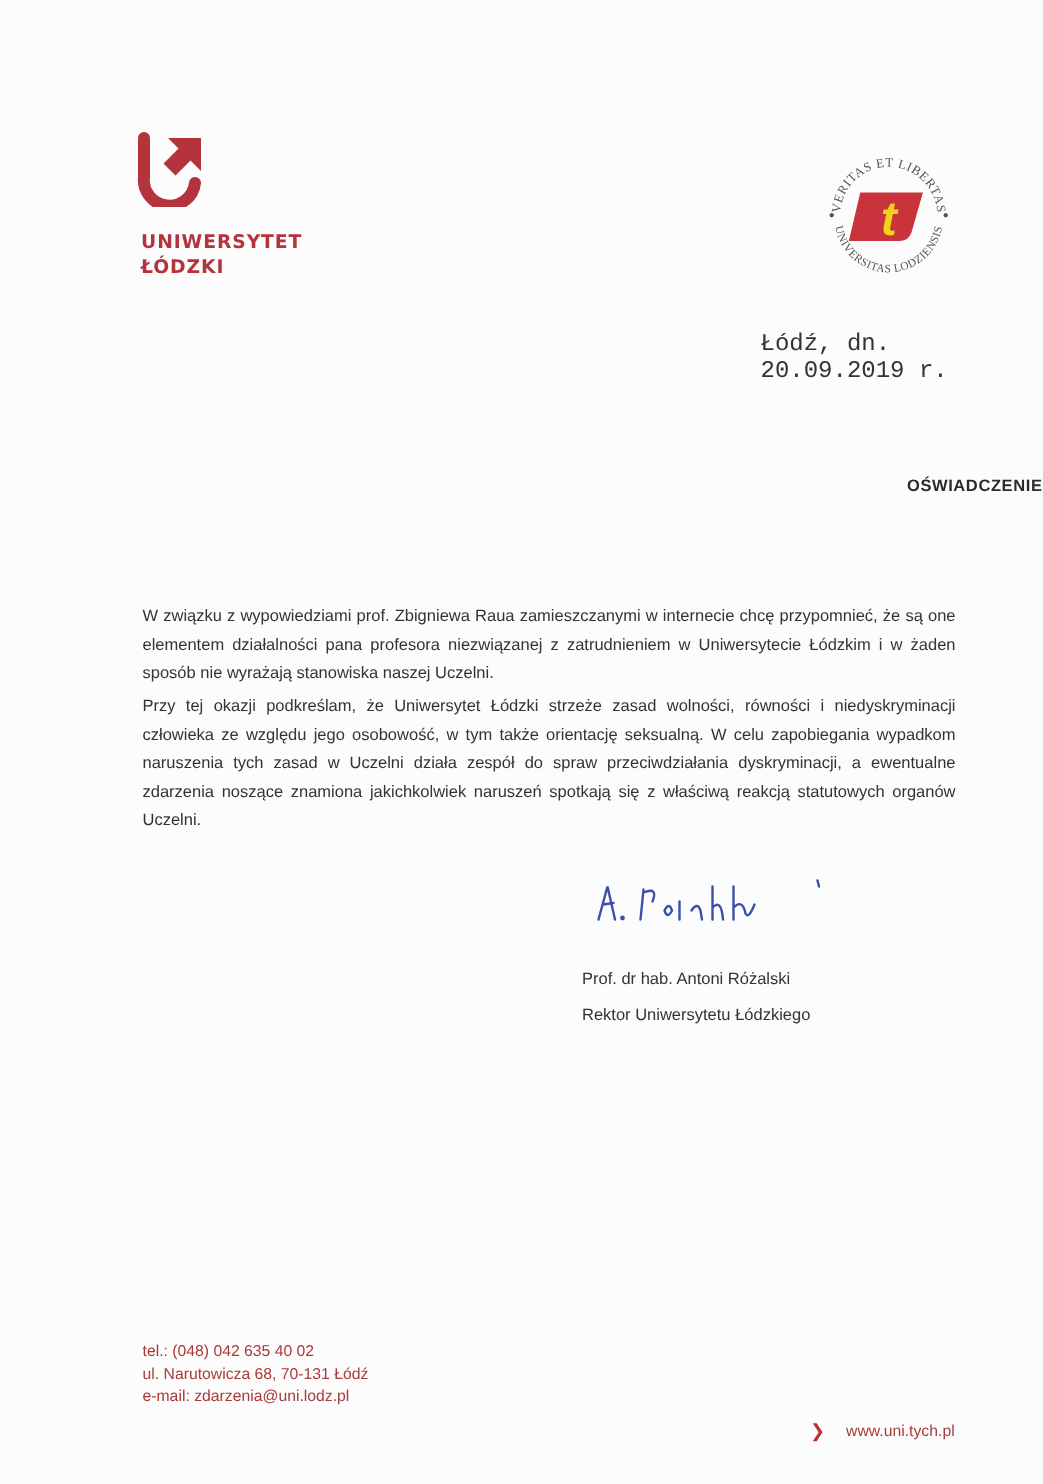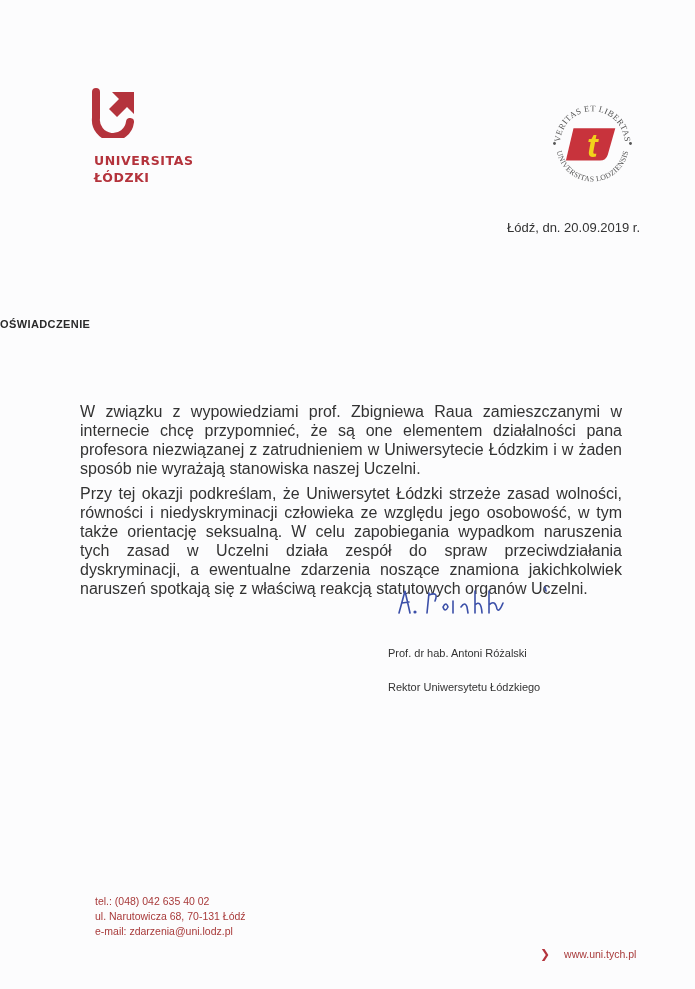--- a/index.html
+++ b/index.html
@@ -4,42 +4,42 @@
 <style>
   html, body { margin:0; padding:0; }
   body {
     width:695px; height:989px; background:#fcfcfd; position:relative; overflow:hidden;
     font-family:"Liberation Sans", "DejaVu Sans", sans-serif; color:#2b2b2b;
   }
   .abs { position:absolute; }
   #logo-mark { left:90px; top:88px; width:48px; height:50px; }
   #logo-text { left:94px; top:152px; font-family:"DejaVu Sans", sans-serif; font-weight:bold; color:#b4333c; font-size:12.5px; line-height:17px; letter-spacing:0.6px; }
   #seal { left:545px; top:96px; width:95px; height:95px; }
-  #date { left:507px; top:220px; font-size:13px; color:#333; }
-  #title { left:0; width:695px; top:318px; text-align:left; font-weight:bold; font-size:11px; letter-spacing:0.4px; color:#2a2a2a; }
-  .para { left:80px; width:542px; font-size:16px; line-height:19px; text-align:justify; color:#333; }
+  #date { left:507px; top:220px; font-size:16px; color:#333;font-family:Liberation Mono, monospace; }
+  #title { left:0; width:695px; top:318px; text-align:right; font-weight:bold; font-size:11px; letter-spacing:0.4px; color:#2a2a2a; }
+  .para { left:95px; width:542px; font-size:11px; line-height:19px; text-align:justify; color:#333; }
   #p1 { top:402px; }
-  #p2 { top:462px;margin-top:22px; }
+  #p2 { top:462px; }
   #signature { left:395px; top:585px; width:160px; height:32px; }
   #signer-name { left:388px; top:647px; font-size:11px; color:#333;text-align:center; }
-  #signer-role { left:388px; top:671px; font-size:11px; color:#333;margin-top:10px; }
+  #signer-role { left:388px; top:671px; font-size:11px; color:#333; }
   #contact { left:95px; top:894px; font-size:10.5px; line-height:15px; color:#a83a3a; }
   #website { left:540px; top:947px; font-size:10.5px; color:#a83a3a; display:flex; align-items:center; gap:14px; }
   #website .arrow { color:#b4333c; font-weight:bold; font-size:12px; }
 </style>
 </head>
 <body>
 
 <svg id="logo-mark" class="abs" viewBox="0 0 48 50">
   <path d="M6 4 V30 A17 17 0 0 0 40 34" fill="none" stroke="#b4333c" stroke-width="8" stroke-linecap="round"></path>
   <polygon points="22,4 44,4 44,26 37,19 27,29 19,21 29,11" fill="#b4333c"></polygon>
 </svg>
 
 <div id="logo-text" class="abs">
-  <div>UNIVERSITAS</div>
+  <div>UNIWERSYTET</div>
   <div>ŁÓDZKI</div>
 </div>
 
 <svg id="seal" class="abs" viewBox="0 0 100 100">
   <defs>
     <path id="arcTop" d="M16 50 A34 34 0 0 1 84 50"></path>
     <path id="arcBot" d="M12 52 A38 38 0 0 0 88 52"></path>
   </defs>
   <text font-family="Liberation Serif, serif" font-size="9" fill="#555" letter-spacing="0.5">
     <textPath href="#arcTop" startOffset="50%" text-anchor="middle">VERITAS ET LIBERTAS</textPath>

